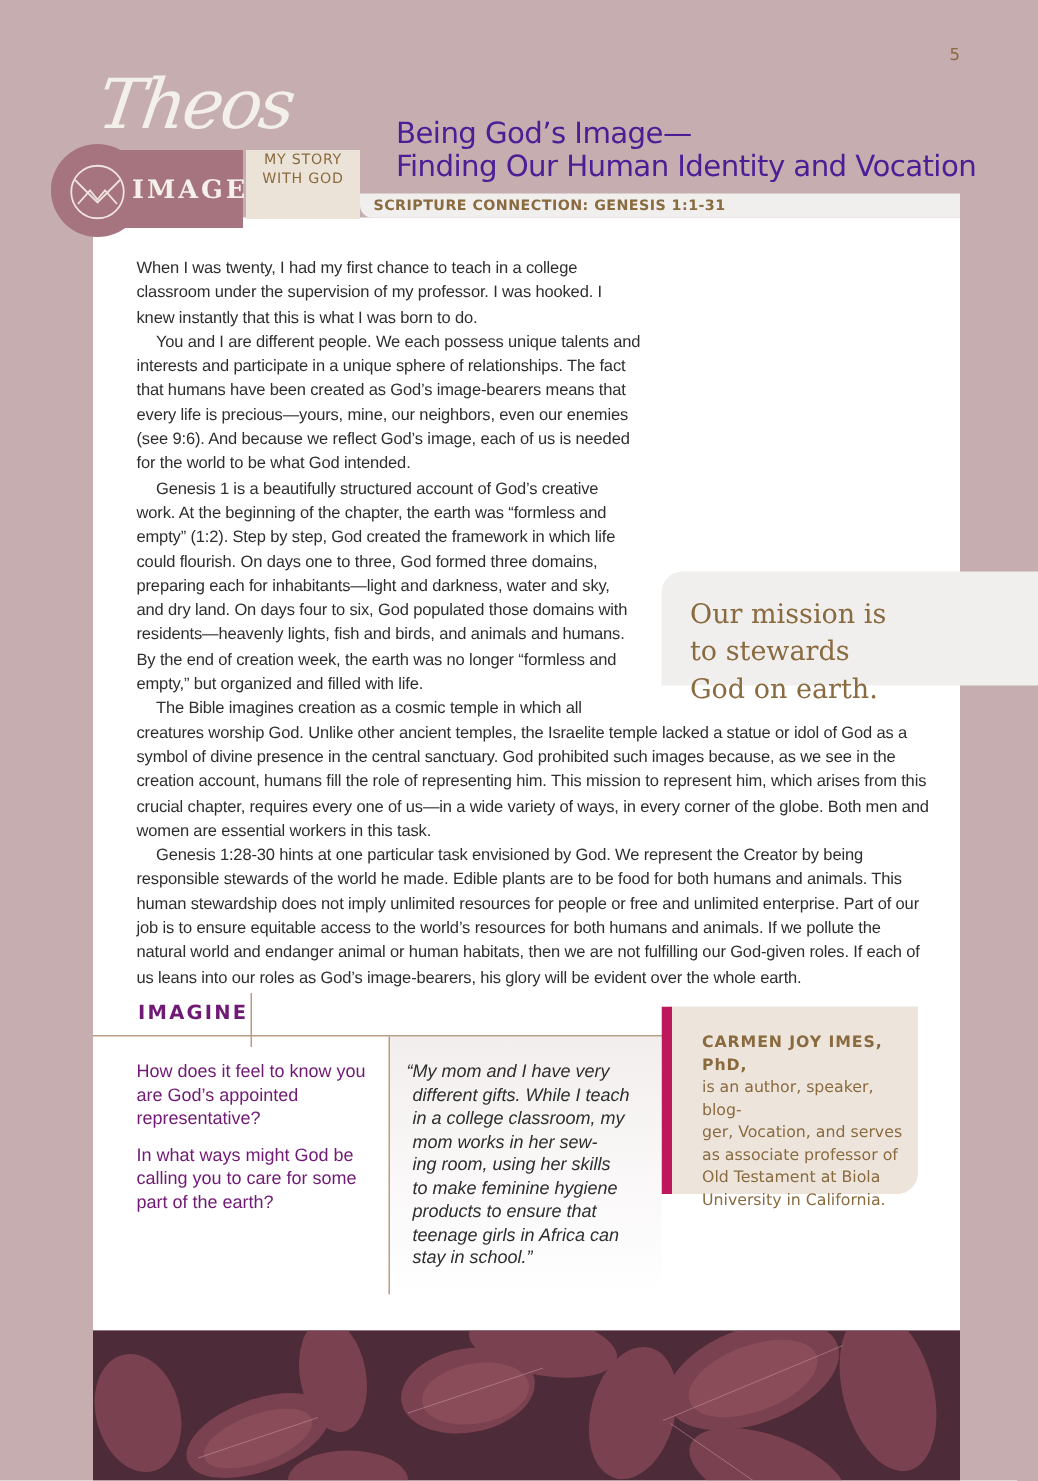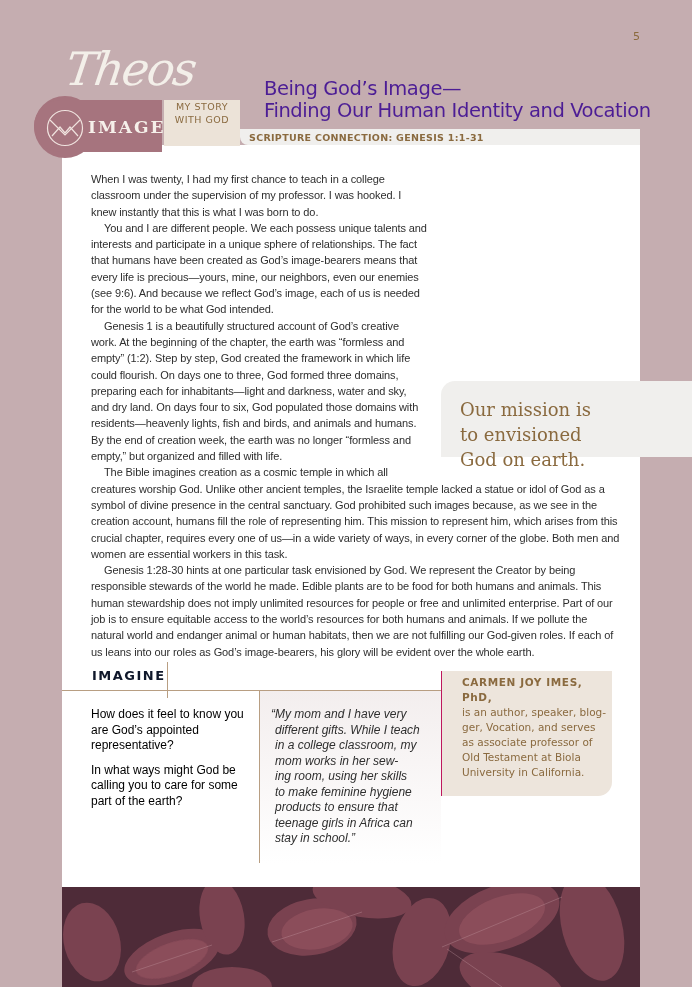--- a/index.html
+++ b/index.html
@@ -105,58 +105,58 @@
       border-radius: 14px 0 0 0;
       padding: 16px 0 0 19px;
       font-family: "DejaVu Serif", serif;
       font-size: 18px; line-height: 25px; color: #8a6a3f;
       z-index: 3;
     }
     
     .imagine-label {
       position: absolute; left: 92px; top: 668px;
       font-family: "DejaVu Sans", sans-serif; font-weight: bold;
-      font-size: 13px; letter-spacing: 1.5px; color: #0f172a;
+      font-size: 13px; letter-spacing: 1.5px; color: #701a75;
       z-index: 3;
     }
     .imagine-vline {
       position: absolute; left: 167px; top: 662px; width: 1px; height: 36px;
       background: #b89e82; z-index: 3;
     }
     .imagine-hline {
       position: absolute; left: 62px; top: 690px; width: 380px; height: 1px;
       background: #b89e82; z-index: 3;
     }
     .questions {
       position: absolute; left: 91px; top: 707px; width: 160px;
       font-family: "Liberation Sans", sans-serif;
-      font-size: 12px; line-height: 15.5px; color: #000000;
+      font-size: 12px; line-height: 15.5px; color: #701a75;
       z-index: 3;
     }
     .questions p { margin-bottom: 9px; }
     .quote-col {
       position: absolute; left: 259px; top: 691px; width: 182px; height: 172px;
       border-left: 1px solid #b89e82;
       background: linear-gradient(180deg, #f3eeee 0%, #ffffff 100%);
       z-index: 2;
     }
     .quote-text {
       position: absolute; left: 271px; top: 707px; width: 165px;
       font-family: "Liberation Sans", sans-serif; font-style: italic;
       font-size: 12px; line-height: 15.5px; color: #2e2e2e;
       z-index: 3;
     }
     .quote-text .l { display: block; padding-left: 4px; }
     .quote-text .l0 { padding-left: 0; }
     .bio-box {
       position: absolute; left: 441px; top: 671px; width: 171px; height: 125px;
       background: #ede5dc;
-      border-left: 1px solid #be185d;
+      border-left: 7px solid #be185d;
       border-radius: 0 0 14px 0;
-      padding: 4px 0 0 20px;
+      padding: 17px 0 0 20px;
       font-family: "DejaVu Sans", sans-serif;
       font-size: 10.5px; line-height: 15px; color: #8a6a3f;
       z-index: 3;
     }
     .bio-name { font-weight: bold; letter-spacing: 0.6px; font-size: 10.5px; }
     
     .leaves {
       position: absolute; left: 62px; top: 887px; width: 578px; height: 100px;
       background: #5a3340;
       overflow: hidden; z-index: 1;
@@ -193,21 +193,21 @@
   <div class="float-gap"></div>
   <p class="first">When I was twenty, I had my first chance to teach in a college classroom under the supervision of my professor. I was hooked. I knew instantly that this is what I was born to do.</p>
   <p>You and I are different people. We each possess unique talents and interests and participate in a unique sphere of relationships. The fact that humans have been created as God’s image-bearers means that every life is precious—yours, mine, our neighbors, even our enemies (see 9:6). And because we reflect God’s image, each of us is needed for the world to be what God intended.</p>
   <p>Genesis 1 is a beautifully structured account of God’s creative work. At the beginning of the chapter, the earth was “formless and empty” (1:2). Step by step, God created the framework in which life could flourish. On days one to three, God formed three domains, preparing each for inhabitants—light and darkness, water and sky, and dry land. On days four to six, God populated those domains with residents—heavenly lights, fish and birds, and animals and humans. By the end of creation week, the earth was no longer “formless and empty,” but organized and filled with life.</p>
   <p>The Bible imagines creation as a cosmic temple in which all creatures worship God. Unlike other ancient temples, the Israelite temple lacked a statue or idol of God as a symbol of divine presence in the central sanctuary. God prohibited such images because, as we see in the creation account, humans fill the role of representing him. This mission to represent him, which arises from this crucial chapter, requires every one of us—in a wide variety of ways, in every corner of the globe. Both men and women are essential workers in this task.</p>
   <p>Genesis 1:28-30 hints at one particular task envisioned by God. We represent the Creator by being responsible stewards of the world he made. Edible plants are to be food for both humans and animals. This human stewardship does not imply unlimited resources for people or free and unlimited enterprise. Part of our job is to ensure equitable access to the world’s resources for both humans and animals. If we pollute the natural world and endanger animal or human habitats, then we are not fulfilling our God-given roles. If each of us leans into our roles as God’s image-bearers, his glory will be evident over the whole earth.</p>
 </div>
 
 <div class="pull-quote">
   <div>Our mission is</div>
-  <div>to envisioned</div>
+  <div>to stewards</div>
   <div>God on earth.</div>
 </div>
 
 <div class="imagine-label">IMAGINE</div>
 <div class="imagine-vline"></div>
 <div class="imagine-hline"></div>
 
 <div class="questions">
   <p>How does it feel to know you are God’s appointed representative?</p>
   <p>In what ways might God be calling you to care for some part of the earth?</p>

